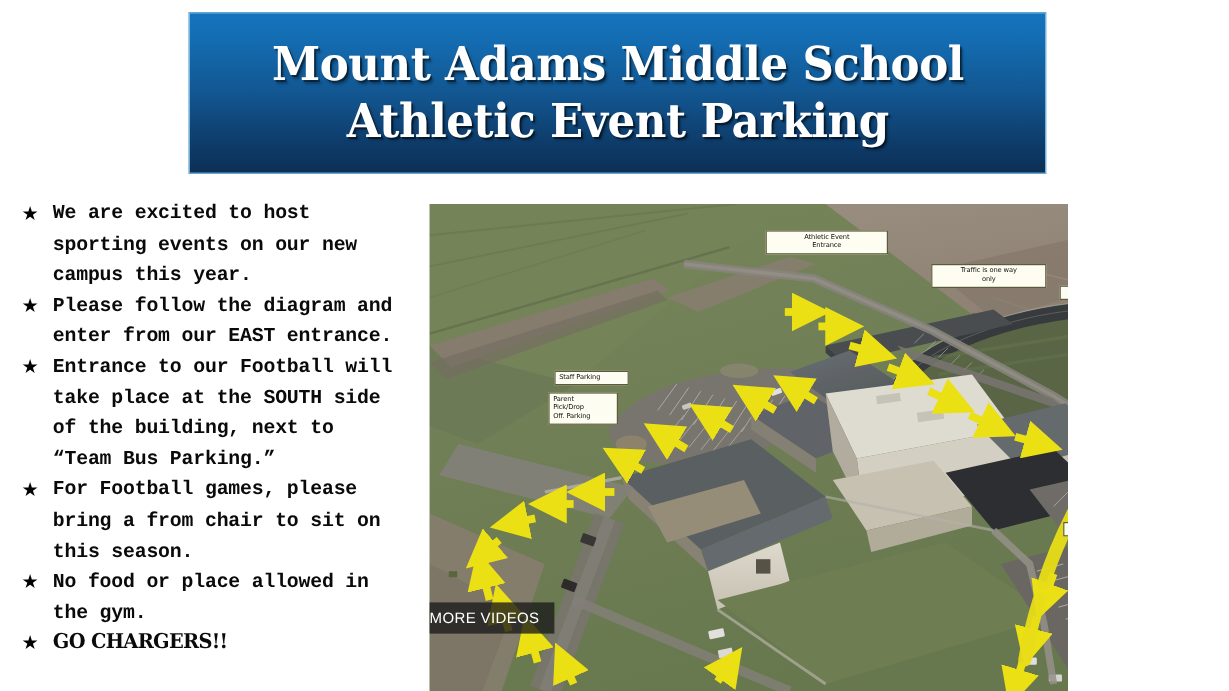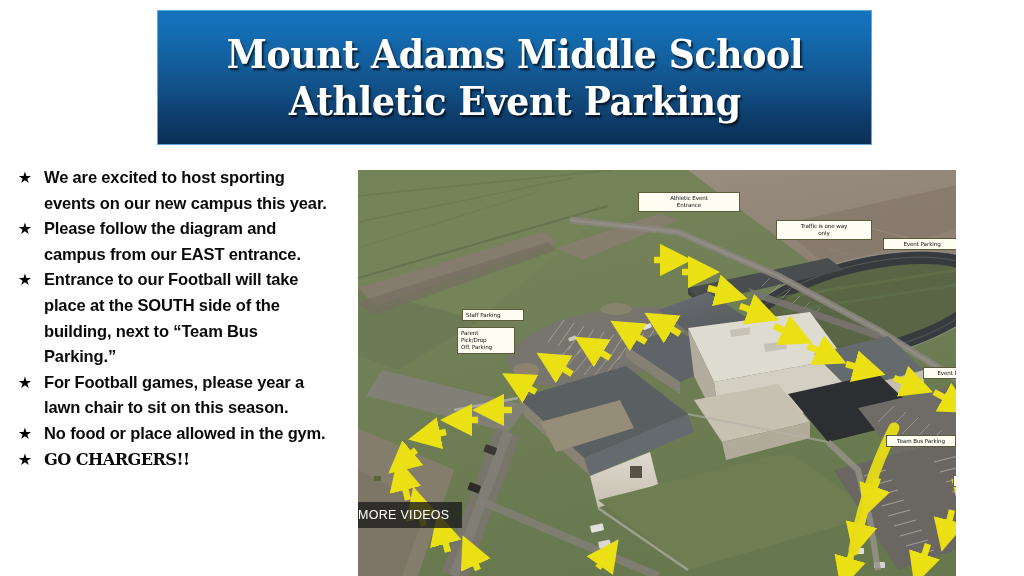--- a/index.html
+++ b/index.html
@@ -43,40 +43,40 @@
   .bullet-star{
     width:44px;flex:0 0 44px;
     text-align:center;
     font-family:"DejaVu Sans",sans-serif;
     font-size:16px;line-height:25.6px;
     color:#000;
     padding-left:6px;box-sizing:border-box;
   }
   .bullet-text{
     flex:1 1 auto;
-    font-family:Liberation Sans, sans-serif;
+    font-family:Liberation Mono, monospace;
     font-weight:bold;
     font-size:16.5px;
     line-height:25.6px;
     color:#0a0a0a;
     letter-spacing:-0.15px;
     padding-right:18px;
   }
   .bullet-text.shout{
     font-family:"DejaVu Serif","Liberation Serif",serif;
     font-weight:bold;
     font-size:17px;
     letter-spacing:-0.6px;
     transform:scaleX(0.95);
     transform-origin:left center;
   }
 
   
   .photo{
-    position:absolute;left:358px;top:170px;width:598px;height:406px;
+    position:absolute;left:358px;top:170px;width:532px;height:406px;
     overflow:hidden;
     background:#6f7a55;
   }
   .photo-svg{position:absolute;left:0;top:0;width:666px;height:406px;}
 
   
   .maplabel{
     position:absolute;
     background:#fdfdf2;
     border:1px solid #5c5c3a;
@@ -121,31 +121,31 @@
 
 <div class="bullets">
 
   <div class="bullet">
     <span class="bullet-star">★</span>
     <span class="bullet-text">We are excited to host sporting events on our new campus this year.</span>
   </div>
 
   <div class="bullet">
     <span class="bullet-star">★</span>
-    <span class="bullet-text">Please follow the diagram and campus from our EAST entrance.</span>
+    <span class="bullet-text">Please follow the diagram and enter from our EAST entrance.</span>
   </div>
 
   <div class="bullet">
     <span class="bullet-star">★</span>
     <span class="bullet-text">Entrance to our Football will take place at the SOUTH side of the building, next to “Team Bus Parking.”</span>
   </div>
 
   <div class="bullet">
     <span class="bullet-star">★</span>
-    <span class="bullet-text">For Football games, please year a lawn chair to sit on this season.</span>
+    <span class="bullet-text">For Football games, please bring a from chair to sit on this season.</span>
   </div>
 
   <div class="bullet">
     <span class="bullet-star">★</span>
     <span class="bullet-text">No food or place allowed in the gym.</span>
   </div>
 
   <div class="bullet">
     <span class="bullet-star">★</span>
     <span class="bullet-text shout">GO CHARGERS!!</span>

